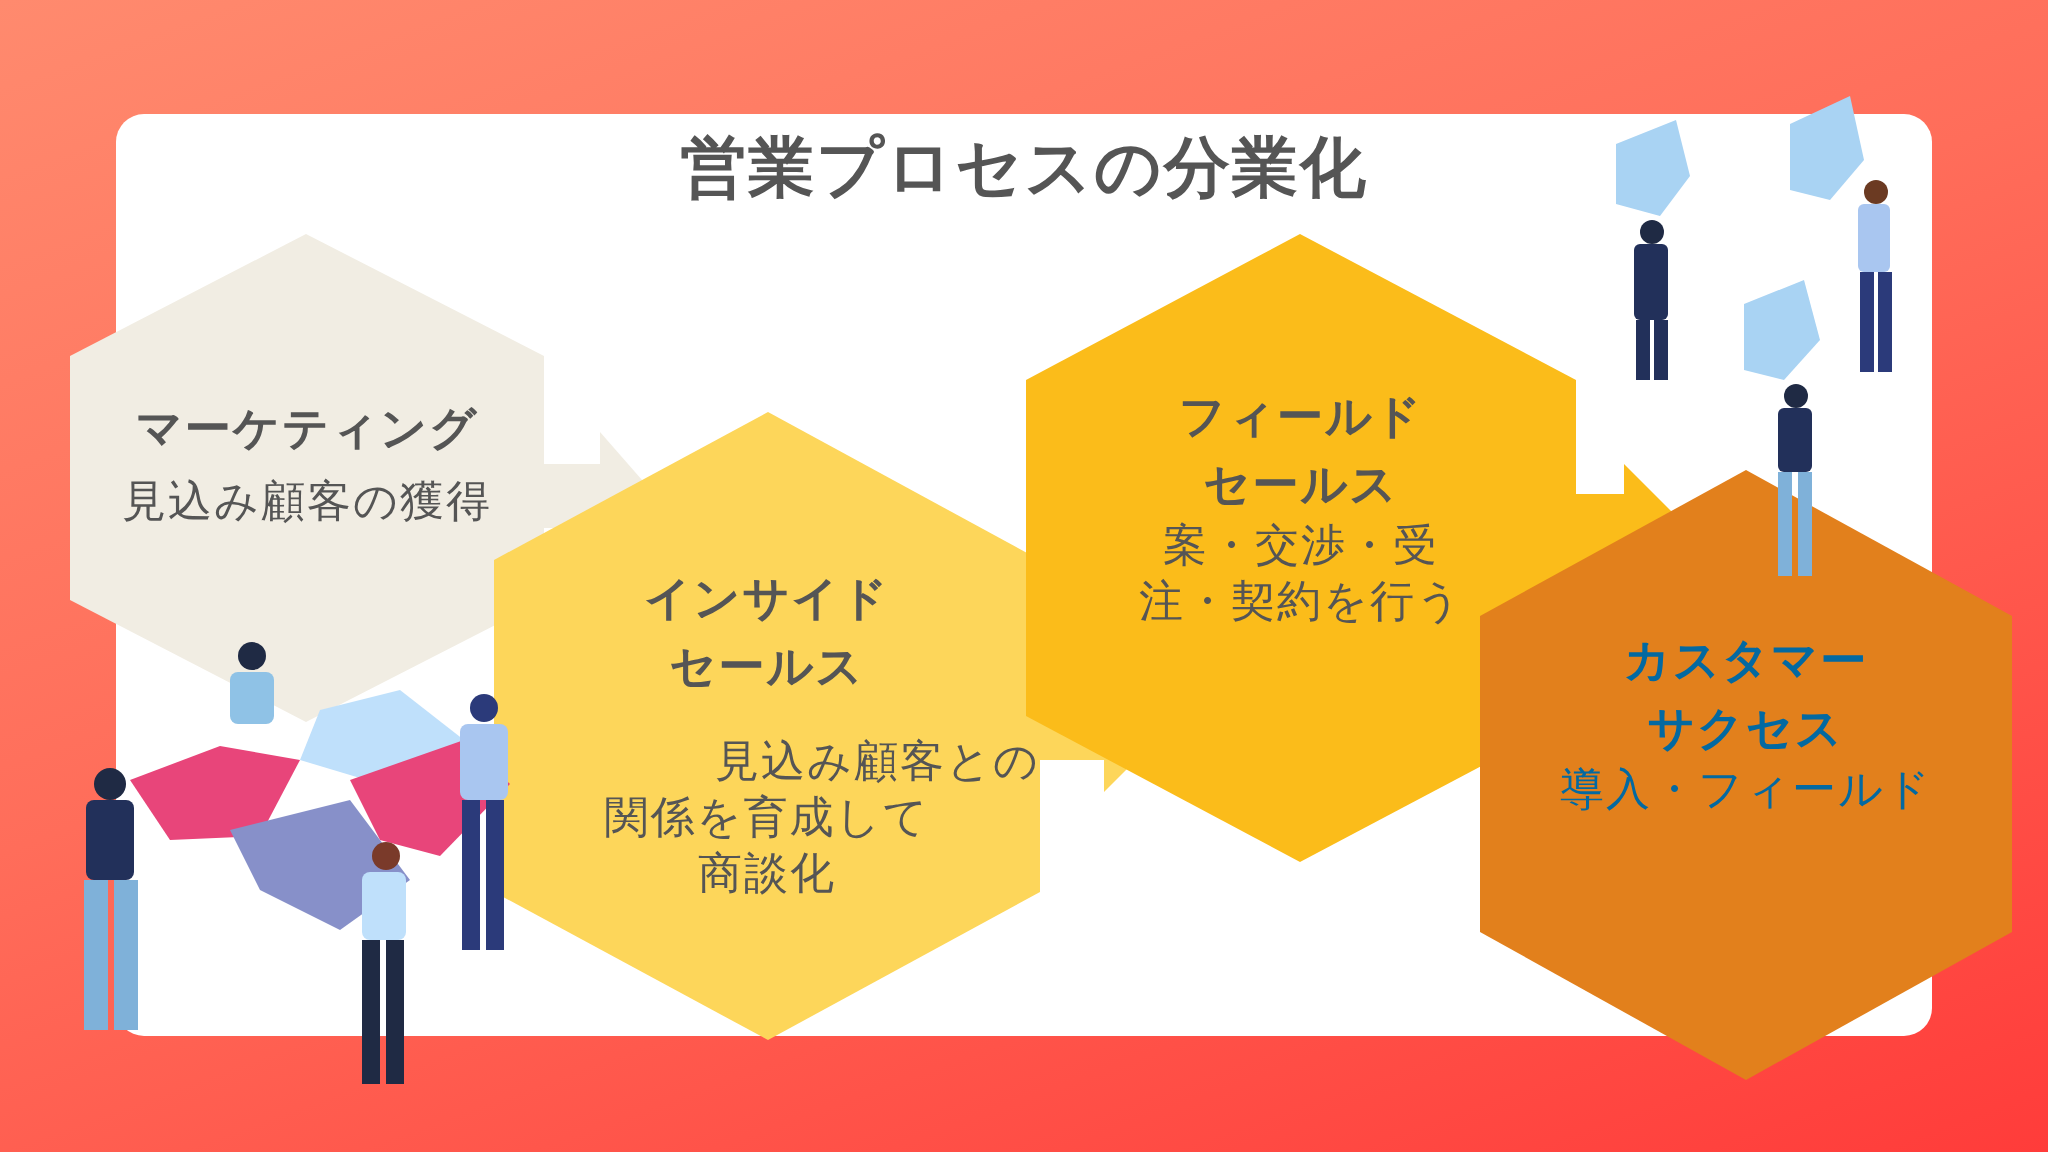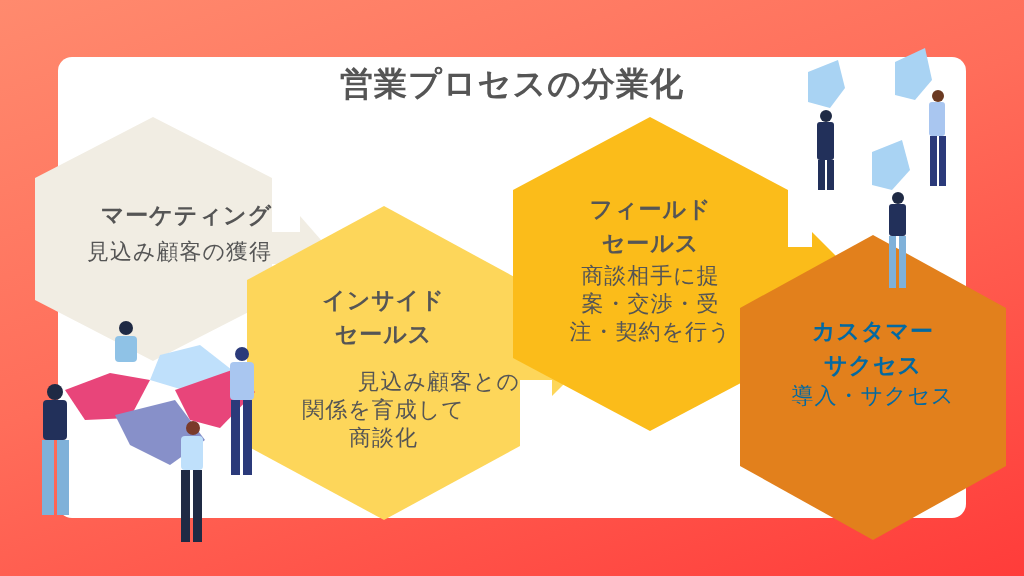--- a/index.html
+++ b/index.html
@@ -72,38 +72,37 @@
     <polygon fill="#a9d3f3" points="872,152 902,140 910,170 892,190 872,185"></polygon>
     <circle cx="898" cy="198" r="6" fill="#1f2a44"></circle>
     <rect x="889" y="204" width="17" height="32" rx="3" fill="#22305a"></rect>
     <rect x="889" y="236" width="7" height="52" fill="#7fb1d9"></rect>
     <rect x="899" y="236" width="7" height="52" fill="#7fb1d9"></rect>
   </g>
 </svg>
 
 <div class="title">営業プロセスの分業化</div>
 
-<div class="hex-text" style="left:35px; top:198px; width:237px;text-align:right;">
+<div class="hex-text" style="left:35px; top:198px; width:237px;">
   <div class="h">マーケティング</div>
   <div class="d" style="margin-top:6px;">見込み顧客の獲得</div>
 </div>
 
 <div class="hex-text" style="left:247px; top:283px; width:273px;">
   <div class="h">インサイド</div>
   <div class="h">セールス</div>
   <div class="d" style="margin-top:17px;text-align:right;">見込み顧客との</div>
   <div class="d">関係を育成して</div>
   <div class="d">商談化</div>
 </div>
 
 <div class="hex-text" style="left:513px; top:192px; width:275px;">
   <div class="h">フィールド</div>
   <div class="h">セールス</div>
-  <div class="d" style="margin-top:2px;">商談相手に提</div>
   <div class="d">案・交渉・受</div>
   <div class="d">注・契約を行う</div>
 </div>
 
 <div class="hex-text white" style="left:740px; top:314px; width:266px;">
   <div class="h">カスタマー</div>
   <div class="h">サクセス</div>
-  <div class="d">導入・サクセス</div>
+  <div class="d">導入・フィールド</div>
 </div>
 
 </body></html>

